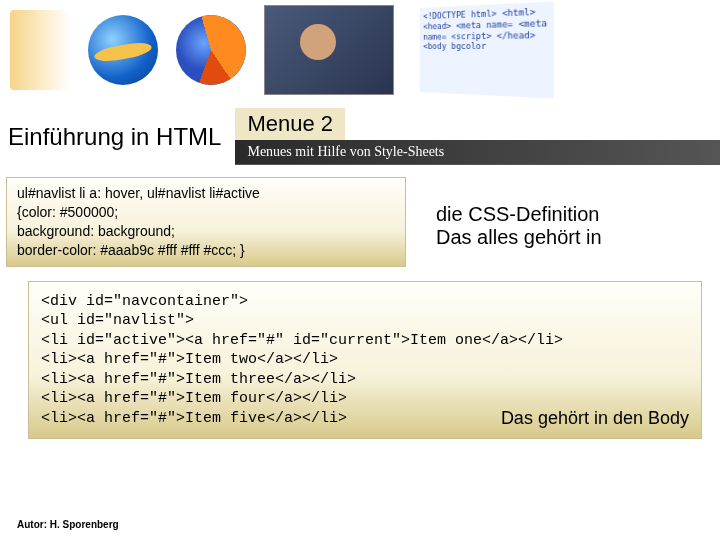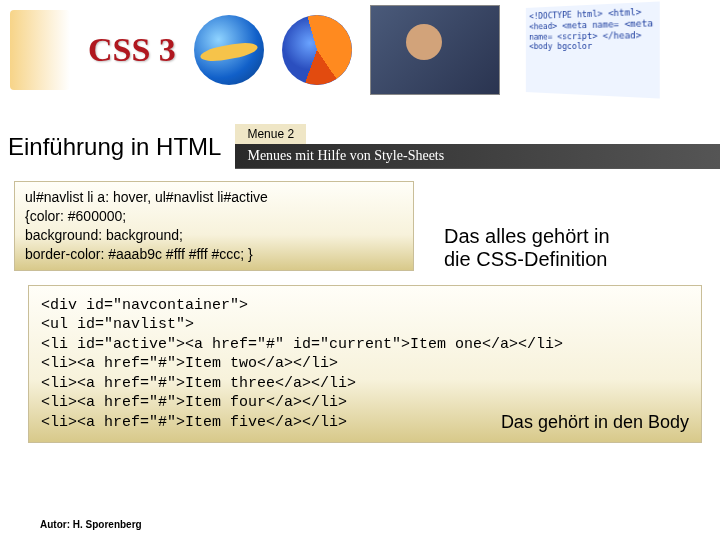--- a/index.html
+++ b/index.html
@@ -82,51 +82,50 @@
     font-size: 9px;
     color: #2040a0;
     padding: 4px;
     transform: perspective(300px) rotateY(-18deg);
     line-height: 1.2;
     overflow: hidden;
   }
   .titlebar {
     display: flex;
     align-items: center;
-    margin-top: 24px;
+    margin-top: 8px;
   }
   .titlebar h1 {
     font-size: 24px;
     font-weight: normal;
     padding: 4px 14px 4px 8px;
   }
   .rightcap {
     flex: 1;
     border-bottom: 1px solid #555;
   }
   .rightcap .top {
     background:#efe6c6;
     color:#000;
-    font-size: 12px;
+    font-size: 22px;
     padding: 3px 12px;
     display:inline-block;
   }
   .rightcap .bot {
     background: linear-gradient(to right, #2a2a2a, #555);
     color:#fff;
     font-size: 14px;
     font-family: Liberation Serif, serif;
     padding: 4px 12px;
   }
   .row1 {
     display:flex;
     margin-top: 12px;
-    align-items: flex-end;
+    align-items: center;
     gap: 30px;
-    margin-left: 8px;
   }
   .card {
     background: linear-gradient(to top, #d8c98a 0%, #f7f2db 40%, #fffef8 100%);
     border: 1px solid #c9be98;
     font-family: Arial, sans-serif;
   }
   .css-card {
     margin-left: 6px;
     padding: 6px 10px;
     font-size: 14px;
@@ -148,32 +147,31 @@
   .body-note {
     position:absolute;
     right: 12px;
     bottom: 8px;
     font-family: Arial, sans-serif;
     font-size: 18px;
     text-align: center;
   }
   .footer {
     position:absolute;
-    left: 40px;
+    left: 17px;
     bottom: 10px;
     font-size: 10px;
     font-weight: bold;
   }
 </style>
 </head>
 <body>
 
 <div class="banner">
   <div class="logo-html5"></div>
-  <div class="css3-logo">CSS 3</div>
   <div class="browser-icon ie-icon"></div>
   <div class="browser-icon ff-icon"></div>
   <div class="photo"></div>
   <div class="codebg">&lt;!DOCTYPE html&gt;
 &lt;html&gt;
  &lt;head&gt;
   &lt;meta name=
   &lt;meta name=
   &lt;script&gt;
  &lt;/head&gt;
@@ -184,27 +182,27 @@
   <h1>Einführung in HTML</h1>
   <div class="rightcap">
     <div class="top">Menue 2</div>
     <div class="bot">Menues mit Hilfe von Style-Sheets</div>
   </div>
 </div>
 
 <div class="row1">
   <div class="card css-card">
     <div>ul#navlist li a: hover, ul#navlist li#active</div>
-    <div>{color: #600000;</div>
+    <div>{color: #500000;</div>
     <div>background: background;</div>
     <div>border-color: #aaab9c #fff #fff #ccc; }</div>
   </div>
   <div class="side-note">
+    <div>die CSS-Definition</div>
     <div>Das alles gehört in</div>
-    <div>die CSS-Definition</div>
   </div>
 </div>
 
 <div class="card html-card">
   <div>&lt;div id="navcontainer"&gt;</div>
   <div>&lt;ul id="navlist"&gt;</div>
   <div>&lt;li id="active"&gt;&lt;a href="#" id="current"&gt;Item one&lt;/a&gt;&lt;/li&gt;</div>
   <div>&lt;li&gt;&lt;a href="#"&gt;Item two&lt;/a&gt;&lt;/li&gt;</div>
   <div>&lt;li&gt;&lt;a href="#"&gt;Item three&lt;/a&gt;&lt;/li&gt;</div>
   <div>&lt;li&gt;&lt;a href="#"&gt;Item four&lt;/a&gt;&lt;/li&gt;</div>

